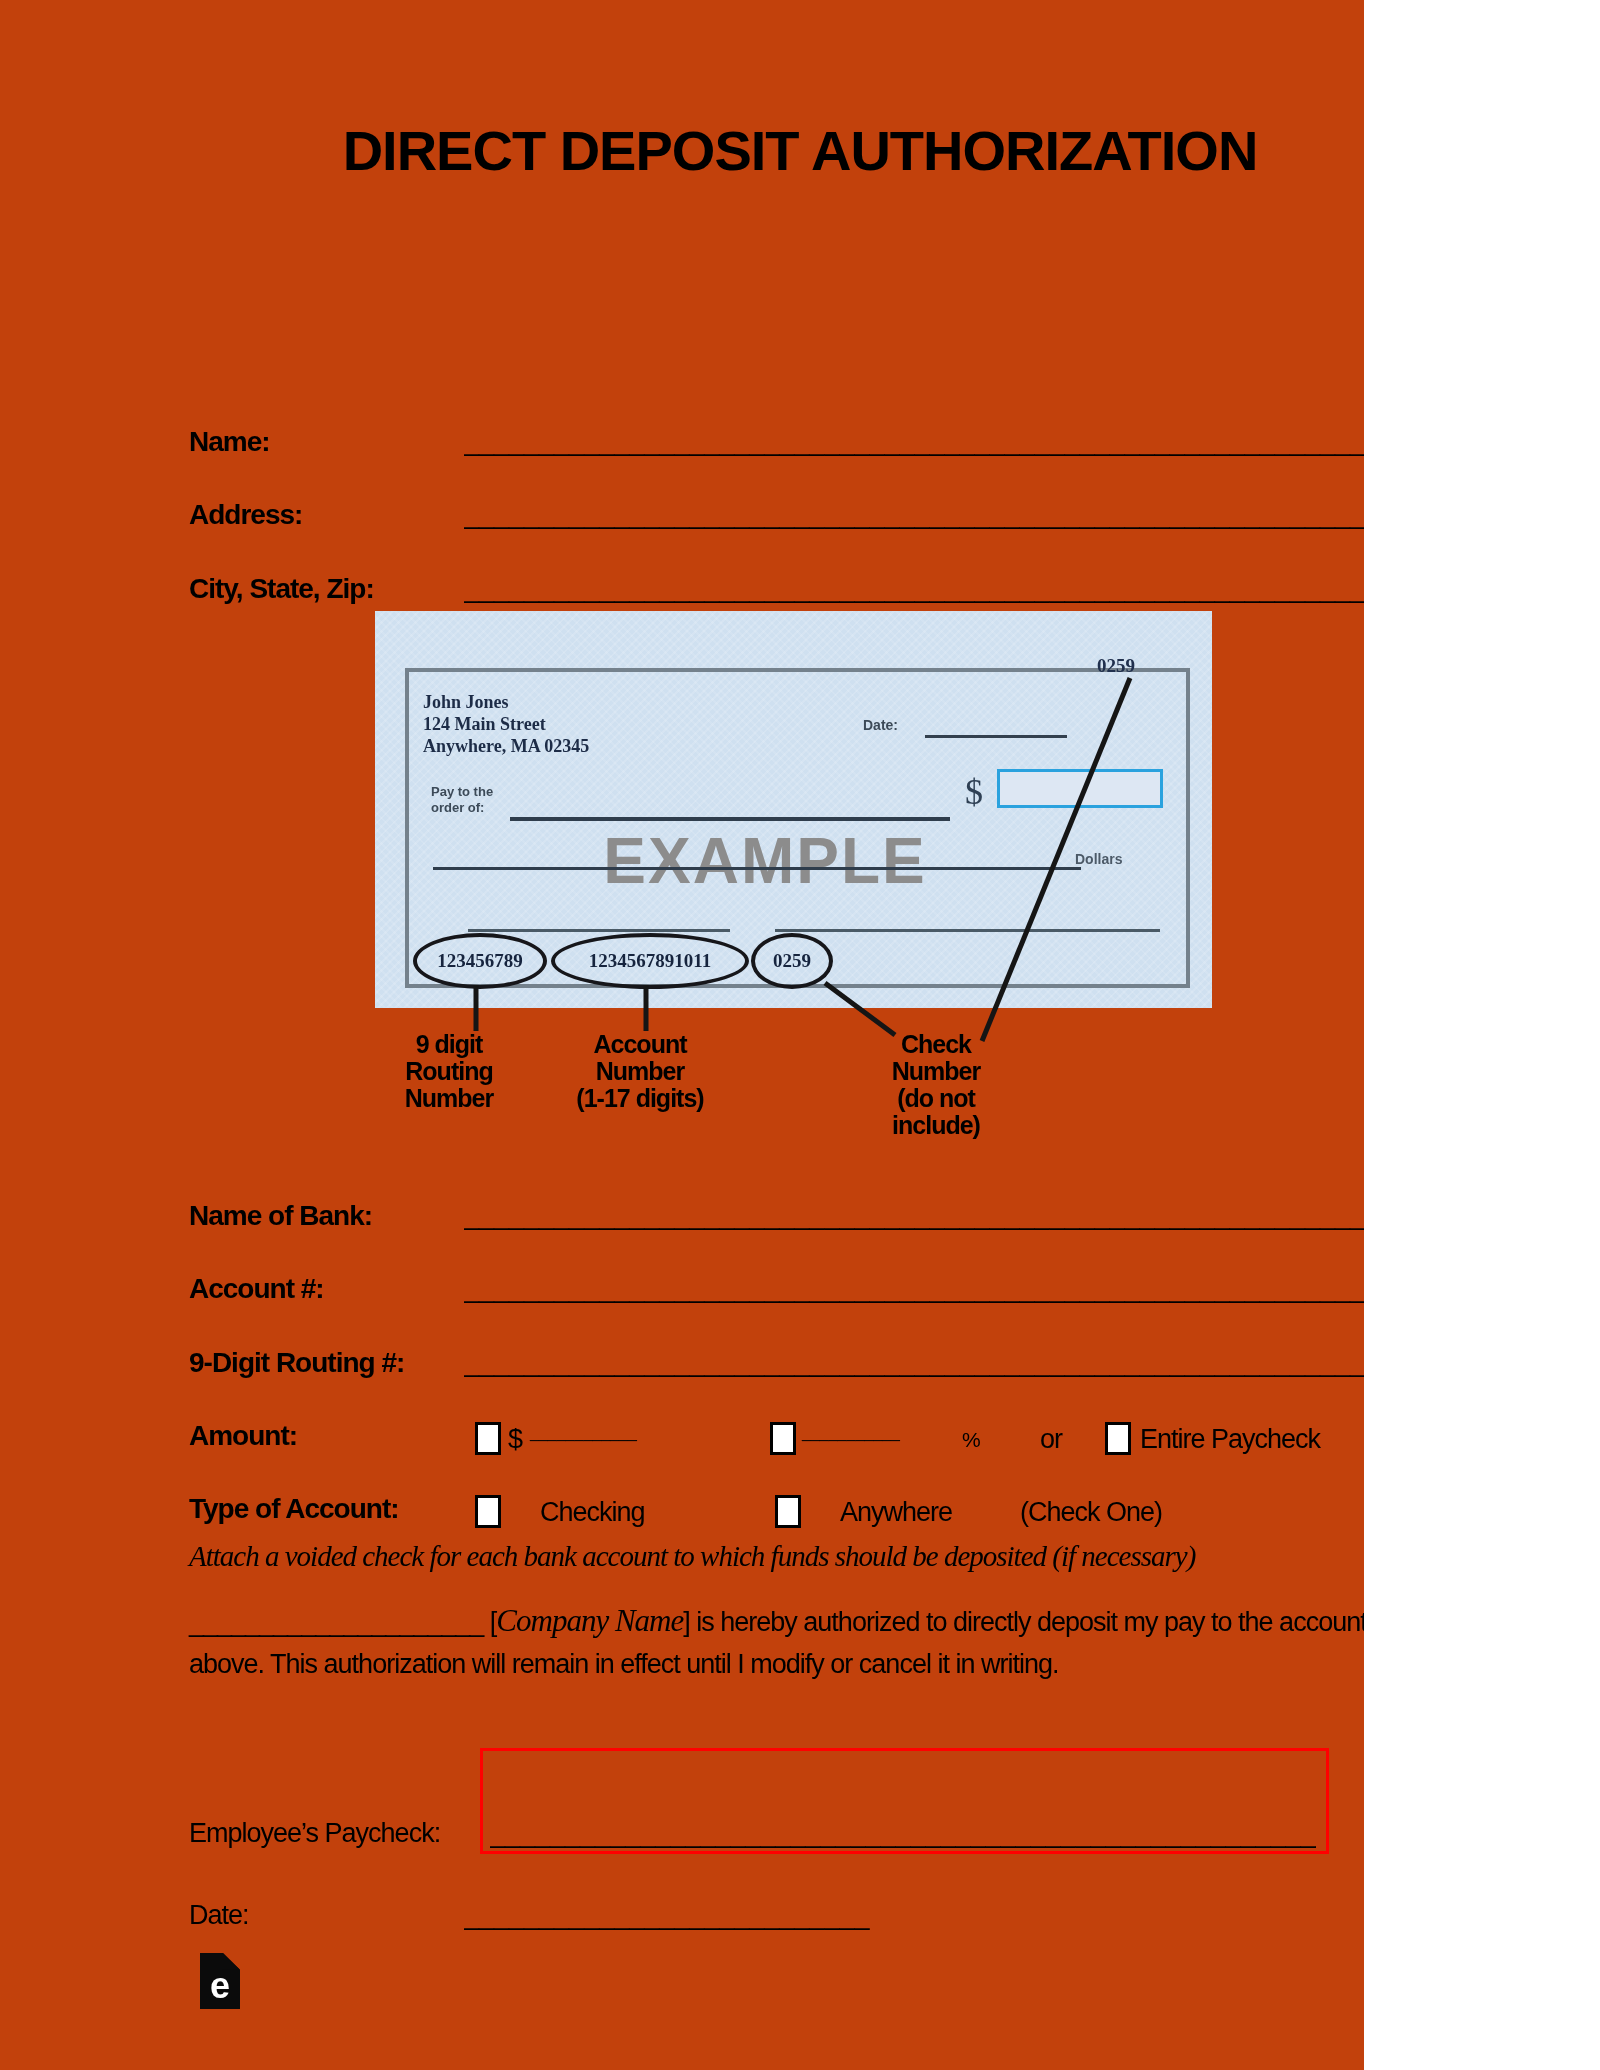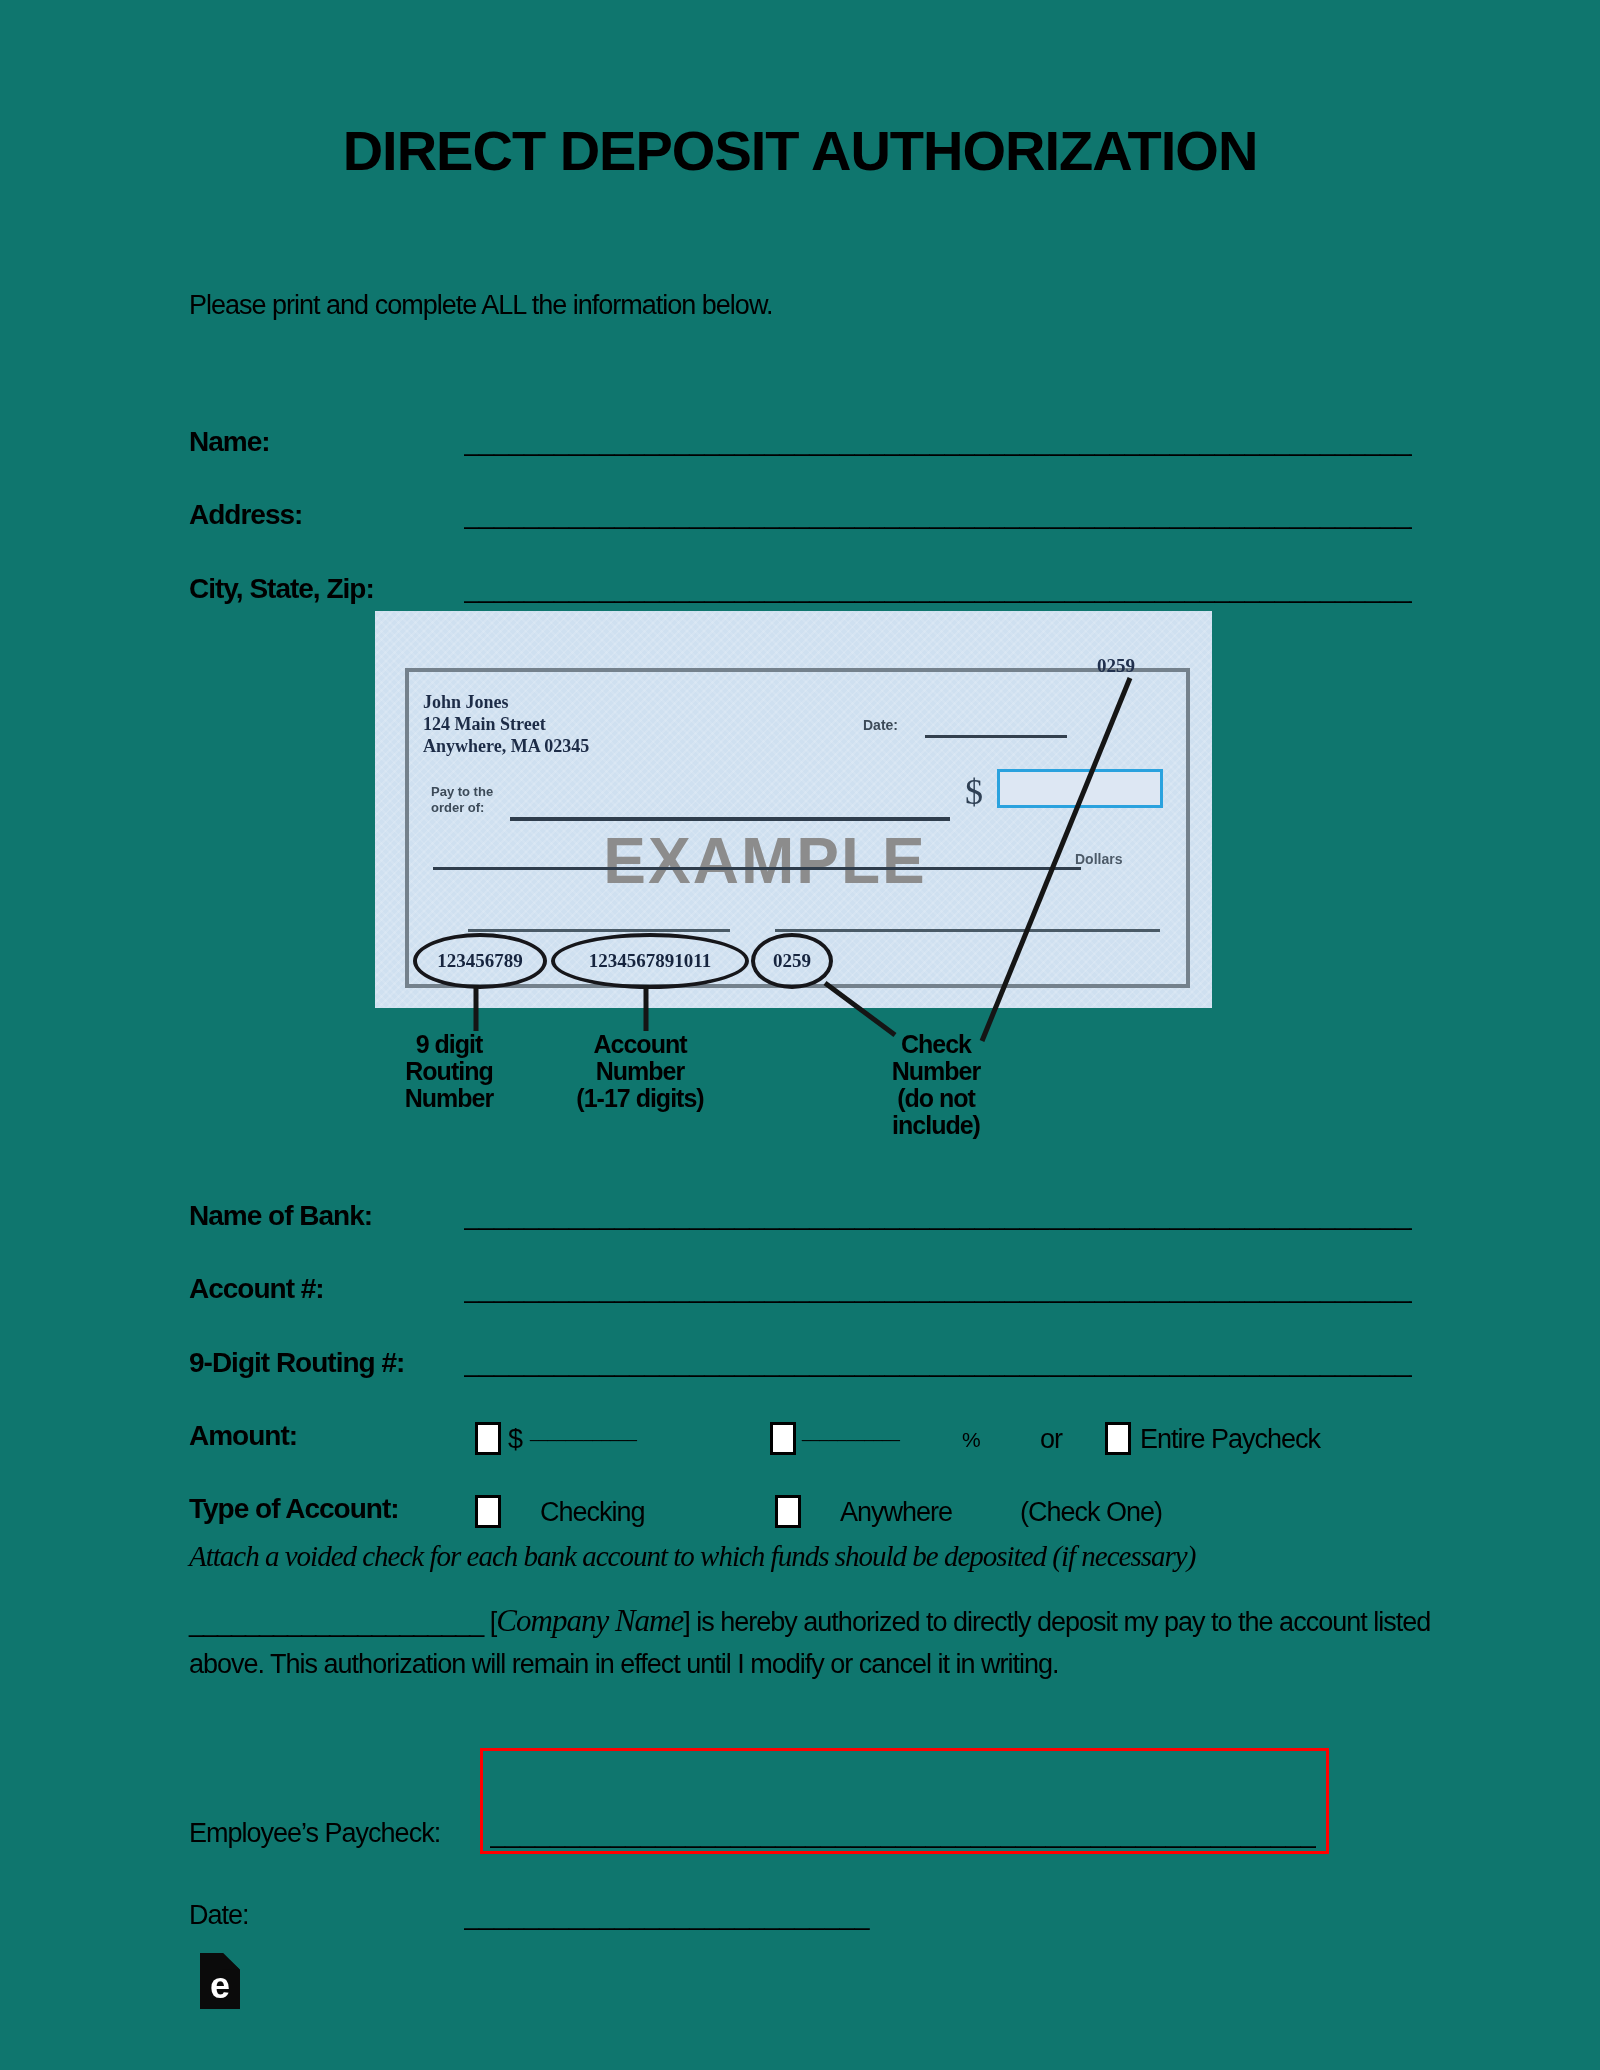--- a/index.html
+++ b/index.html
@@ -1,16 +1,16 @@
 <!DOCTYPE html>
 <html><head>
 <meta charset="utf-8">
 <style>
   html,body{margin:0;padding:0;background:#ffffff;}
-  #page{position:relative;width:1600px;height:2070px;background:#0f766e;overflow:hidden;
+  #page{position:relative;width:1364px;height:2070px;background:#c2410c;overflow:hidden;
         font-family:"Liberation Sans",sans-serif;color:#000;}
 
   
   .pre{white-space:pre-line;}
 
   
   .title{position:absolute;top:118px;left:0;width:1600px;text-align:center;
          font-size:56px;font-weight:bold;letter-spacing:-1px;}
   .intro{position:absolute;top:290px;left:189px;font-size:27px;letter-spacing:-1px;}
 
@@ -84,21 +84,20 @@
              clip-path:polygon(0 0,100% 100%,0 100%);}
   .logo-letter{position:absolute;left:0;top:12px;width:100%;text-align:center;
                font-size:36px;font-weight:bold;color:#ffffff;font-family:"Liberation Sans",sans-serif;}
 </style>
 </head>
 <body>
 
 <div id="page">
 
   <div class="title">DIRECT DEPOSIT AUTHORIZATION</div>
-  <div class="intro">Please print and complete ALL the information below.</div>
 
   <div class="frow" style="top:398px">
     <div class="flabel">Name:</div>
     <div class="fline">________________________________________________________________</div>
   </div>
   <div class="frow" style="top:471px">
     <div class="flabel">Address:</div>
     <div class="fline">________________________________________________________________</div>
   </div>
   <div class="frow" style="top:545px">

